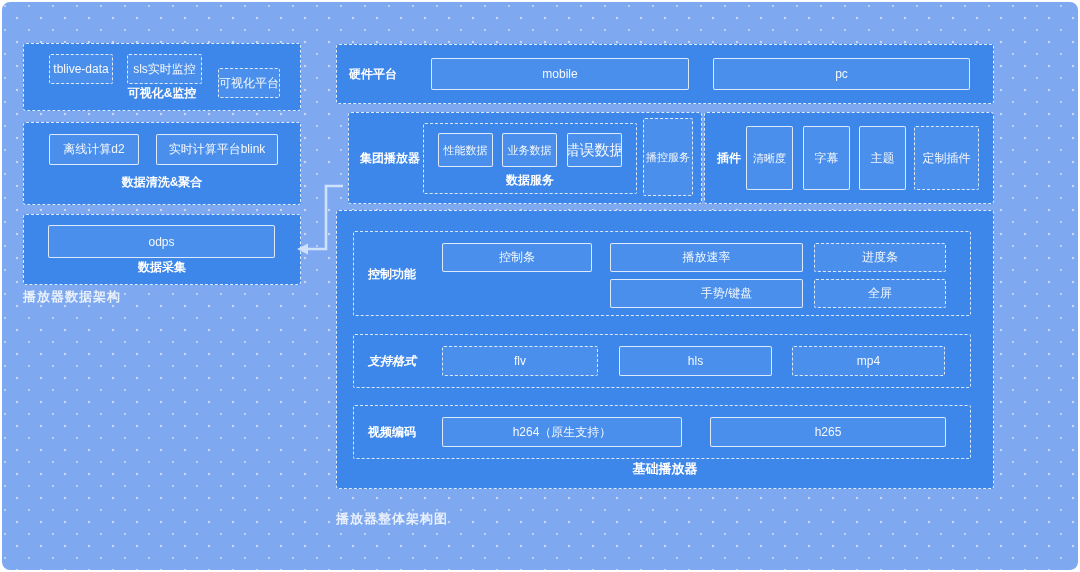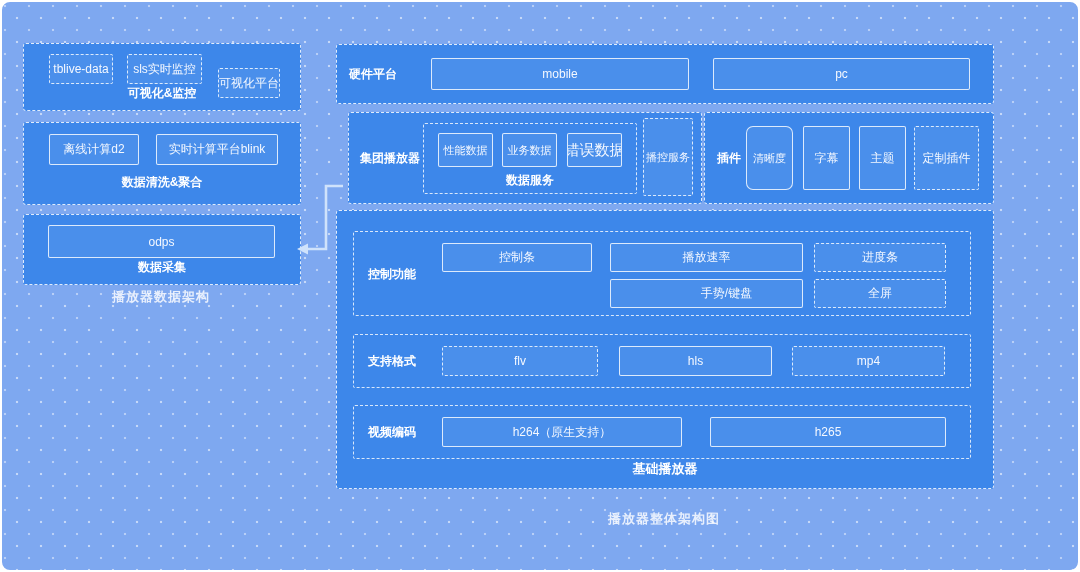--- a/index.html
+++ b/index.html
@@ -26,21 +26,21 @@
     background:rgba(255,255,255,0.07);
     border:1px solid rgba(233,242,253,0.92);border-radius:2px;
     box-sizing:border-box;overflow:hidden;
   }
   .node.dashed{border-style:dashed;}
   .lbl{position:absolute;font-weight:bold;font-size:12px;color:#ffffff;white-space:nowrap;}
   .lbl.bottom{left:0;right:0;bottom:8px;text-align:center;}
   .lbl.side{left:12px;top:50%;transform:translateY(-50%);}
   .pagetitle{
     position:absolute;font-weight:bold;font-size:13px;letter-spacing:1px;
-    color:rgba(255,255,255,0.82);text-align:center;white-space:nowrap;
+    color:rgba(255,255,255,0.82);text-align:left;white-space:nowrap;
   }
   .arrow-svg{position:absolute;left:294px;top:176px;overflow:visible;}
 </style>
 </head>
 <body>
 
 <div class="canvas">
 
   <div class="box" style="left:21px;top:41px;width:276px;height:66px;">
     <div class="node dashed" style="left:25px;top:10px;width:64px;height:30px;">tblive-data</div>
@@ -79,39 +79,39 @@
       <div class="node" style="left:14px;top:9px;width:55px;height:34px;font-size:11px;">性能数据</div>
       <div class="node" style="left:78px;top:9px;width:55px;height:34px;font-size:11px;">业务数据</div>
       <div class="node" style="left:143px;top:9px;width:55px;height:34px;font-size:15px;">错误数据</div>
       <div class="lbl bottom" style="bottom:4px;">数据服务</div>
     </div>
     <div class="node dashed" style="left:294px;top:5px;width:50px;height:78px;font-size:11px;">播控服务</div>
   </div>
 
   <div class="box" style="left:702px;top:110px;width:288px;height:90px;">
     <div class="lbl side">插件</div>
-    <div class="node" style="left:41px;top:13px;width:47px;height:64px;font-size:11px;border-radius:7px;">清晰度</div>
+    <div class="node" style="left:41px;top:13px;width:47px;height:64px;font-size:11px;">清晰度</div>
     <div class="node" style="left:98px;top:13px;width:47px;height:64px;">字幕</div>
     <div class="node" style="left:154px;top:13px;width:47px;height:64px;">主题</div>
     <div class="node dashed" style="left:209px;top:13px;width:65px;height:64px;">定制插件</div>
   </div>
 
   <div class="box" style="left:334px;top:208px;width:656px;height:277px;">
 
     <div class="group" style="left:16px;top:20px;width:616px;height:83px;">
       <div class="lbl" style="left:14px;top:50%;transform:translateY(-50%);">控制功能</div>
       <div class="node" style="left:88px;top:11px;width:150px;height:29px;">控制条</div>
       <div class="node" style="left:256px;top:11px;width:193px;height:29px;">播放速率</div>
       <div class="node dashed" style="left:460px;top:11px;width:132px;height:29px;">进度条</div>
       <div class="node" style="left:256px;top:47px;width:193px;height:29px;padding-left:40px;">手势/键盘</div>
       <div class="node dashed" style="left:460px;top:47px;width:132px;height:29px;">全屏</div>
     </div>
 
     <div class="group" style="left:16px;top:123px;width:616px;height:52px;">
-      <div class="lbl" style="left:14px;top:50%;transform:translateY(-50%);">支持格式</div>
+      <div class="lbl" style="left:14px;top:50%;transform:translateY(-50%);font-style:italic;">支持格式</div>
       <div class="node dashed" style="left:88px;top:11px;width:156px;height:30px;">flv</div>
       <div class="node" style="left:265px;top:11px;width:153px;height:30px;">hls</div>
       <div class="node dashed" style="left:438px;top:11px;width:153px;height:30px;">mp4</div>
     </div>
 
     <div class="group" style="left:16px;top:194px;width:616px;height:52px;">
       <div class="lbl" style="left:14px;top:50%;transform:translateY(-50%);">视频编码</div>
       <div class="node" style="left:88px;top:11px;width:240px;height:30px;">h264（原生支持）</div>
       <div class="node" style="left:356px;top:11px;width:236px;height:30px;">h265</div>
     </div>

